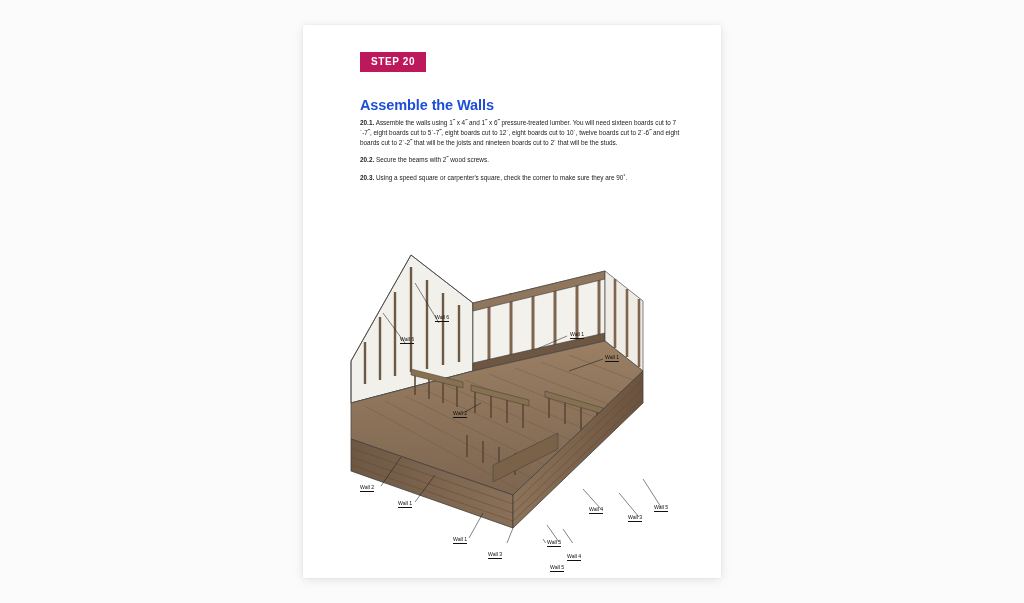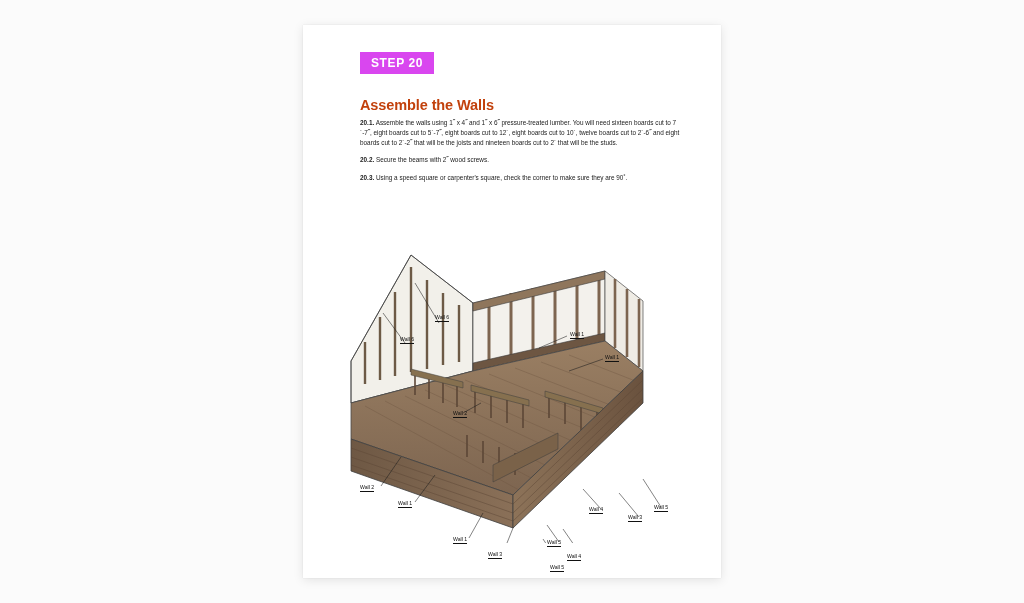--- a/index.html
+++ b/index.html
@@ -25,36 +25,36 @@
     width: 418px;
     height: 553px;
     background: #ffffff;
     box-shadow: 0 2px 10px rgba(0,0,0,0.10), 0 0 1px rgba(0,0,0,0.12);
   }
   
   #step-badge {
     position: absolute;
     left: 57px;
     top: 27px;
-    background: #d946ef;
+    background: #be185d;
     color: #ffffff;
-    font-size: 12px;
+    font-size: 10px;
     font-weight: bold;
     letter-spacing: 0.6px;
     padding: 5px 11px 5px 11px;
     line-height: 1;
   }
   
   #heading {
     position: absolute;
     left: 57px;
     top: 62px;
     font-size: 14.5px;
     font-weight: bold;
-    color: #c2410c;
+    color: #1d4ed8;
     letter-spacing: -0.1px;
   }
   
   .para {
     position: absolute;
     left: 57px;
     width: 325px;
     font-size: 6.4px;
     line-height: 1.52;
     color: #1a1a1a;

